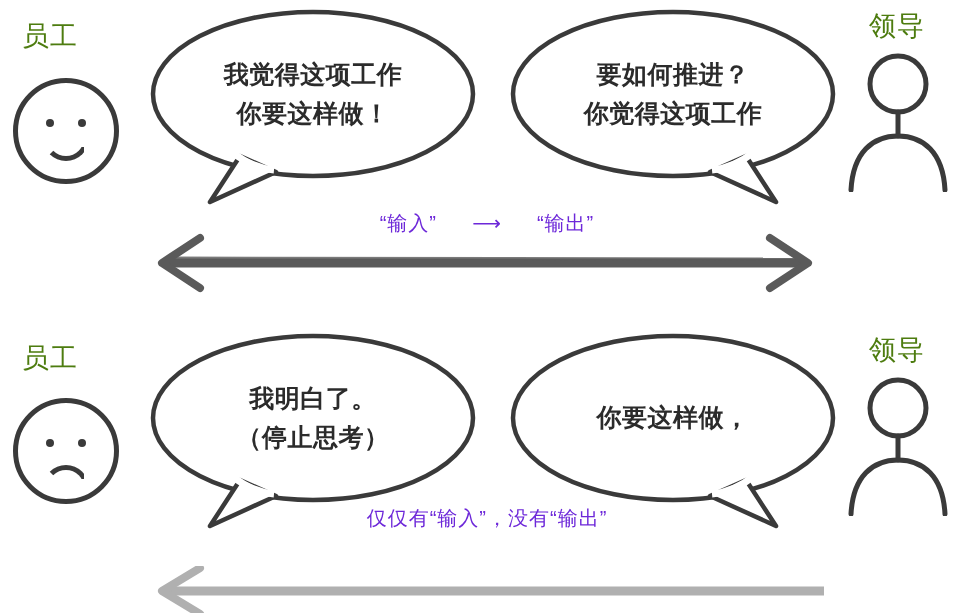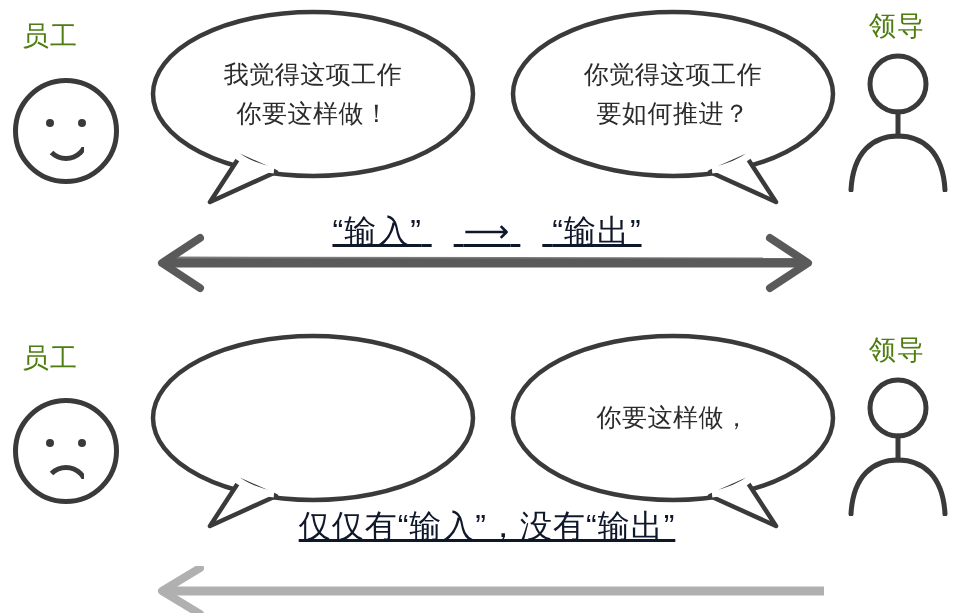--- a/index.html
+++ b/index.html
@@ -93,30 +93,30 @@
     display: flex;
     flex-direction: column;
     align-items: center;
     justify-content: center;
     text-align: center;
     font-size: 25px;
     line-height: 1.55;
     color: #2b2b2b;
     letter-spacing: 0.5px;
     pointer-events: none;
+    font-weight: bold;
   }
   .bubble-text .ln { white-space: nowrap; }
 
   
   .arrow-caption {
-    font-size: 32px;
+    font-size: 20px;
     letter-spacing: 1px;
     white-space: nowrap;
-    color: #0f172a;
-    text-decoration: underline;
+    color: #6d28d9;
   }
 </style>
 </head>
 <body>
 
 <div class="stage">
 
   <div class="abs person-label" style="left:22px; top:18px;">员工</div>
 
   <div class="abs" style="left:13px; top:78px;">
@@ -139,22 +139,22 @@
     </div>
   </div>
 
   <div class="abs bubble-wrap" style="left:508px; top:6px;">
     <svg width="330" height="200" viewBox="0 0 330 200">
       <ellipse cx="165" cy="88" rx="160" ry="82" fill="#ffffff" stroke="#3a3a3a" stroke-width="4.5"></ellipse>
       <path d="M238 150 L268 196 L202 166 Z" fill="#ffffff" stroke="#3a3a3a" stroke-width="4.5" stroke-linejoin="round"></path>
       <path d="M246 146 Q226 162 204 164" fill="#ffffff" stroke="#ffffff" stroke-width="7"></path>
     </svg>
     <div class="bubble-text">
+      <div class="ln">要如何推进？</div>
       <div class="ln">你觉得这项工作</div>
-      <div class="ln">要如何推进？</div>
     </div>
   </div>
 
   <div class="abs person-label" style="left:869px; top:8px;">领导</div>
 
   <div class="abs" style="left:843px; top:52px;">
     <svg class="stick" viewBox="0 0 110 140">
       <circle cx="55" cy="32" r="28" fill="#ffffff" stroke="#3a3a3a" stroke-width="5"></circle>
       <path d="M55 60 L55 84" stroke="#3a3a3a" stroke-width="5" fill="none" stroke-linecap="round"></path>
       <path d="M8 138 C10 100 30 84 55 84 C80 84 100 100 102 138" stroke="#3a3a3a" stroke-width="5" fill="none" stroke-linecap="round"></path>
@@ -187,20 +187,24 @@
       <span class="mouth-frown"></span>
     </div>
   </div>
 
   <div class="abs bubble-wrap" style="left:148px; top:330px;">
     <svg width="330" height="200" viewBox="0 0 330 200">
       <ellipse cx="165" cy="88" rx="160" ry="82" fill="#ffffff" stroke="#3a3a3a" stroke-width="4.5"></ellipse>
       <path d="M92 150 L62 196 L128 166 Z" fill="#ffffff" stroke="#3a3a3a" stroke-width="4.5" stroke-linejoin="round"></path>
       <path d="M84 146 Q104 162 126 164" fill="#ffffff" stroke="#ffffff" stroke-width="7"></path>
     </svg>
+    <div class="bubble-text">
+      <div class="ln">我明白了。</div>
+      <div class="ln">（停止思考）</div>
+    </div>
   </div>
 
   <div class="abs bubble-wrap" style="left:508px; top:330px;">
     <svg width="330" height="200" viewBox="0 0 330 200">
       <ellipse cx="165" cy="88" rx="160" ry="82" fill="#ffffff" stroke="#3a3a3a" stroke-width="4.5"></ellipse>
       <path d="M238 150 L268 196 L202 166 Z" fill="#ffffff" stroke="#3a3a3a" stroke-width="4.5" stroke-linejoin="round"></path>
       <path d="M246 146 Q226 162 204 164" fill="#ffffff" stroke="#ffffff" stroke-width="7"></path>
     </svg>
     <div class="bubble-text">
       <div class="ln">你要这样做，</div>

